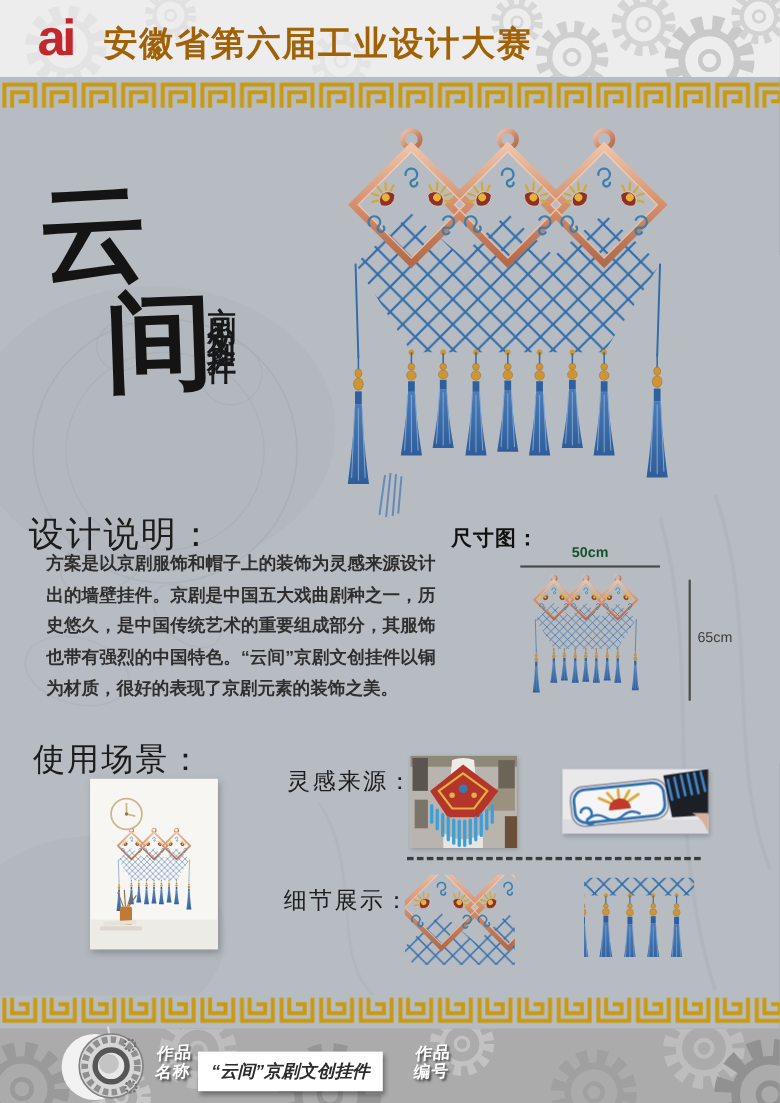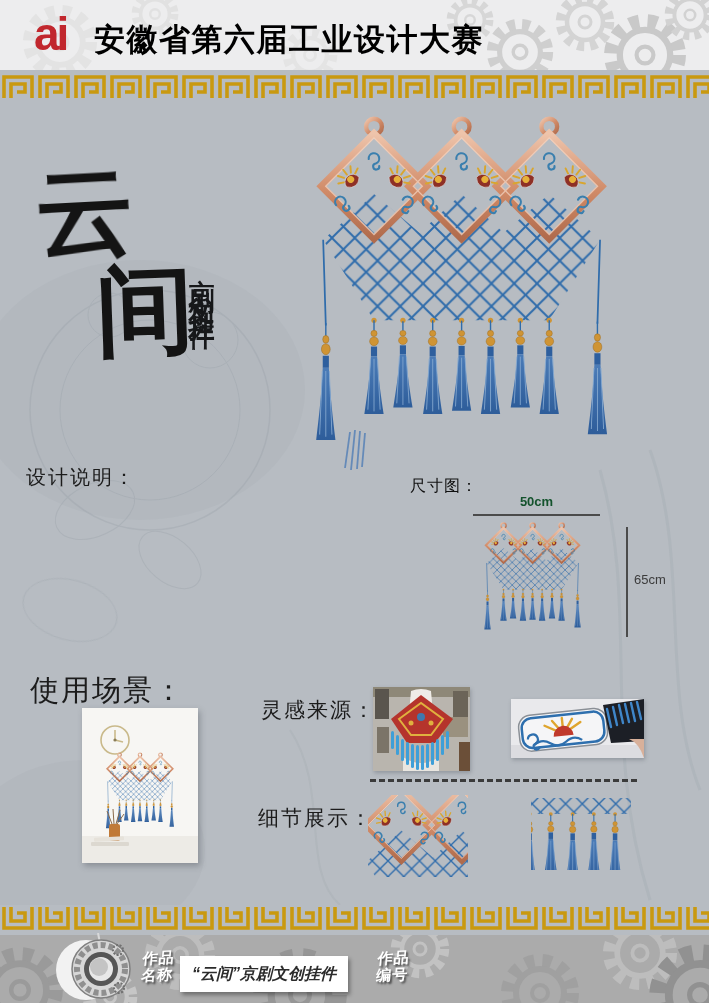--- a/index.html
+++ b/index.html
@@ -3,33 +3,33 @@
 <meta charset="utf-8">
 <style>
   html,body{margin:0;padding:0;background:#888;}
   .poster{position:relative;width:709px;height:1003px;margin:0 auto;background:#b7bcc2;overflow:hidden;
           font-family:"Liberation Sans","DejaVu Sans",sans-serif;}
   .abs{position:absolute;}
   
   .header{left:0;top:0;width:709px;height:70px;background:#ededee;}
   .logo{left:34px;top:6px;font-size:46px;font-weight:bold;color:#c1272d;letter-spacing:-3px;
         font-family:"Liberation Sans",sans-serif;line-height:56px;}
-  .title{left:94px;top:19px;font-size:31px;font-weight:bold;color:#000000;letter-spacing:1.5px;}
+  .title{left:94px;top:19px;font-size:31px;font-weight:bold;color:#a16207;letter-spacing:1.5px;}
   
   .cal{font-family:"Liberation Serif","DejaVu Serif",serif;font-weight:bold;color:#141414;}
   .yun{left:36px;top:148px;font-size:98px;transform:rotate(-3deg);}
   .jian{left:96px;top:246px;font-size:98px;transform:rotate(-2deg);}
   .vsub{left:184px;top:258px;font-size:26px;letter-spacing:9px;writing-mode:vertical-rl;
         font-family:"Liberation Serif","DejaVu Serif",serif;font-weight:bold;color:#17181a;height:210px;}
   
   .h-serif{font-family:"Liberation Serif","DejaVu Serif",serif;color:#1c1c1c;letter-spacing:2px;}
-  .desc-h{left:26px;top:464px;font-size:20px;}
+  .desc-h{left:26px;top:464px;font-size:32px;}
   .desc-body{left:42px;top:499px;width:354px;font-size:16px;line-height:28.5px;color:#2e2e2e;
              font-weight:bold;text-align:justify;}
-  .dim-h{left:410px;top:476px;font-size:16px;font-weight:normal;color:#101010;letter-spacing:1px;}
+  .dim-h{left:410px;top:476px;font-size:19px;font-weight:bold;color:#101010;letter-spacing:1px;}
   .usage-h{left:30px;top:671px;font-size:29px;}
   .insp-h{left:261px;top:696px;font-size:21px;}
   .detail-h{left:258px;top:804px;font-size:21px;}
   
   .dim-wlabel{left:473px;top:494px;width:127px;text-align:center;font-size:13px;font-weight:bold;color:#14532d;}
   .dim-hline{left:473px;top:514px;width:127px;height:0;border-top:2px solid #4b4b4b;}
   .dim-vline{left:626px;top:527px;width:0;height:110px;border-left:2px solid #4b4b4b;}
   .dim-hlabel{left:634px;top:572px;font-size:13px;font-weight:normal;color:#3c3c3c;}
   
   .scene-card{left:82px;top:708px;width:116px;height:155px;background:#f7f6f3;box-shadow:2px 3px 6px rgba(60,65,75,.35);}
@@ -231,20 +231,21 @@
 
   <div class="abs cal yun">云</div>
   <div class="abs cal jian">间</div>
   <div class="abs vsub">京剧文创挂件</div>
 
   <svg class="abs" style="left:288px;top:110px" width="356" height="368" viewBox="15 10 380 420">
     <use href="#pendant"></use>
   </svg>
 
   <div class="abs h-serif desc-h">设计说明：</div>
+  <div class="abs desc-body">方案是以京剧服饰和帽子上的装饰为灵感来源设计出的墙壁挂件。京剧是中国五大戏曲剧种之一，历史悠久，是中国传统艺术的重要组成部分，其服饰也带有强烈的中国特色。“云间”京剧文创挂件以铜为材质，很好的表现了京剧元素的装饰之美。</div>
 
   <div class="abs dim-h">尺寸图：</div>
   <div class="abs dim-wlabel">50cm</div>
   <div class="abs dim-hline"></div>
   <svg class="abs" style="left:462px;top:520px" width="144" height="122" viewBox="15 10 380 420">
     <use href="#pendant"></use>
   </svg>
   <div class="abs dim-vline"></div>
   <div class="abs dim-hlabel">65cm</div>
 

